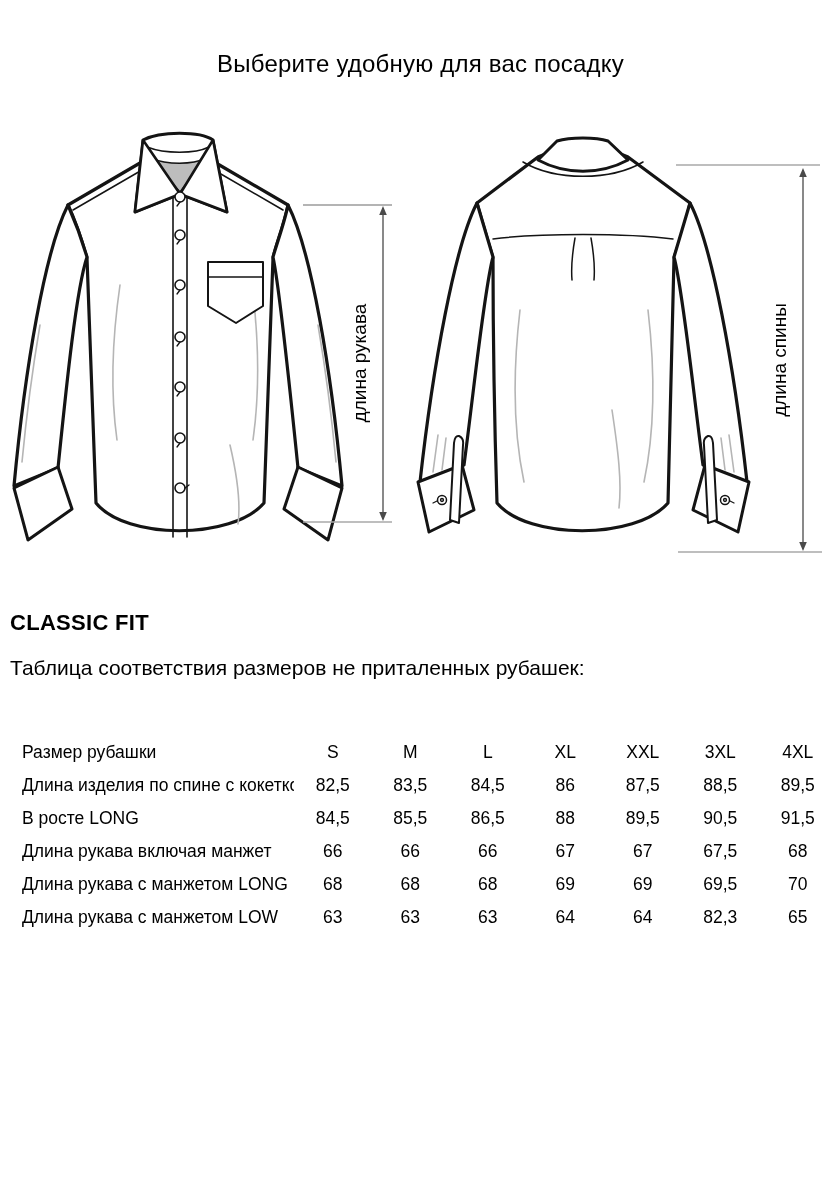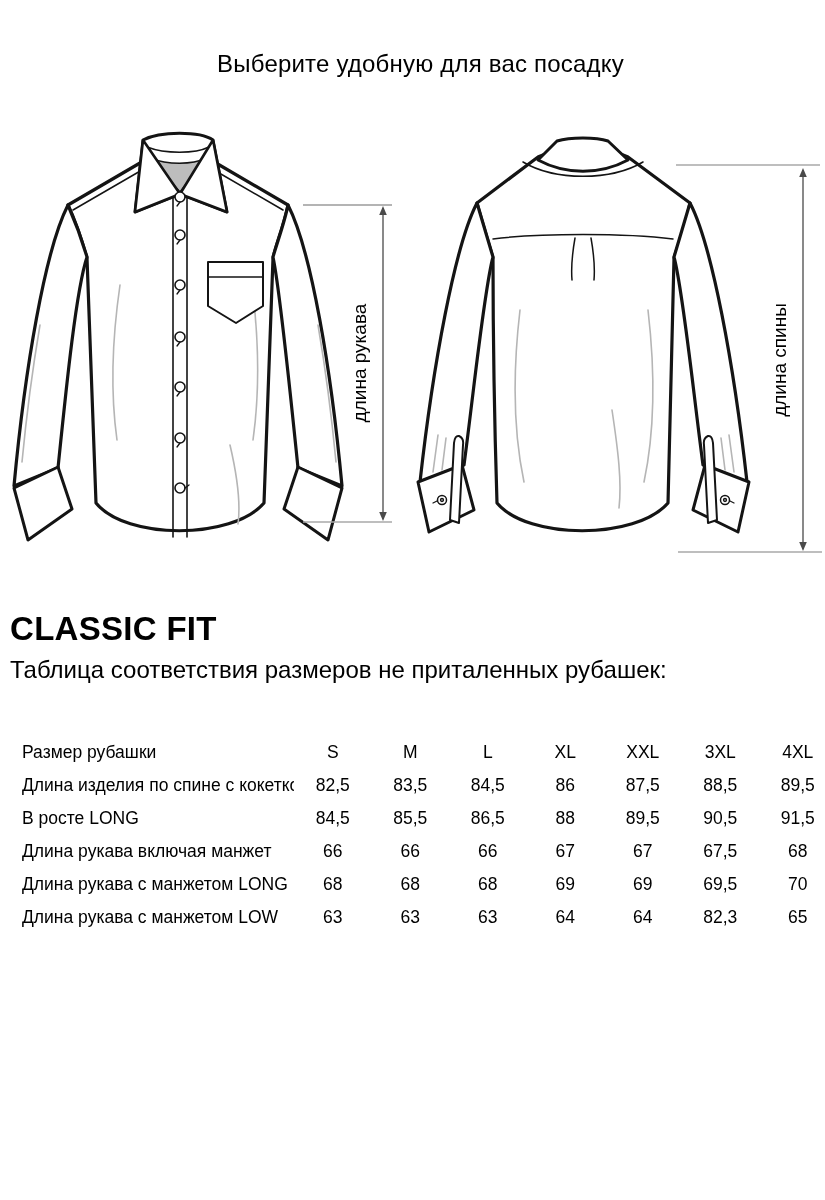--- a/index.html
+++ b/index.html
@@ -9,24 +9,24 @@
     overflow:hidden;
   }
   .title{
     position:absolute;top:50px;left:0;width:825px;text-align:center;
     font-size:24px;letter-spacing:0.2px;padding-left:8px;
   }
   .diagram{position:absolute;top:110px;left:0;width:825px;height:460px;}
   .diagram svg{display:block;}
   .dim-label{font-size:19px;fill:#000;}
   .fit-heading{
-    position:absolute;top:610px;left:10px;font-size:33px;font-weight:bold;
+    position:absolute;top:610px;left:10px;font-size:22px;font-weight:bold;
     letter-spacing:0.3px;
   }
-  .fit-subtitle{position:absolute;top:656px;left:10px;font-size:24px;}
+  .fit-subtitle{position:absolute;top:656px;left:10px;font-size:21px;}
   table.sizes{
     position:absolute;top:736px;left:12px;width:800px;
     border-collapse:collapse;table-layout:fixed;
   }
   table.sizes td{
     height:33px;font-size:17.5px;text-align:center;vertical-align:middle;
     padding:0;white-space:nowrap;overflow:hidden;
   }
   table.sizes td.lbl{text-align:left;padding-left:10px;}
   col.c-label{width:282px;}

